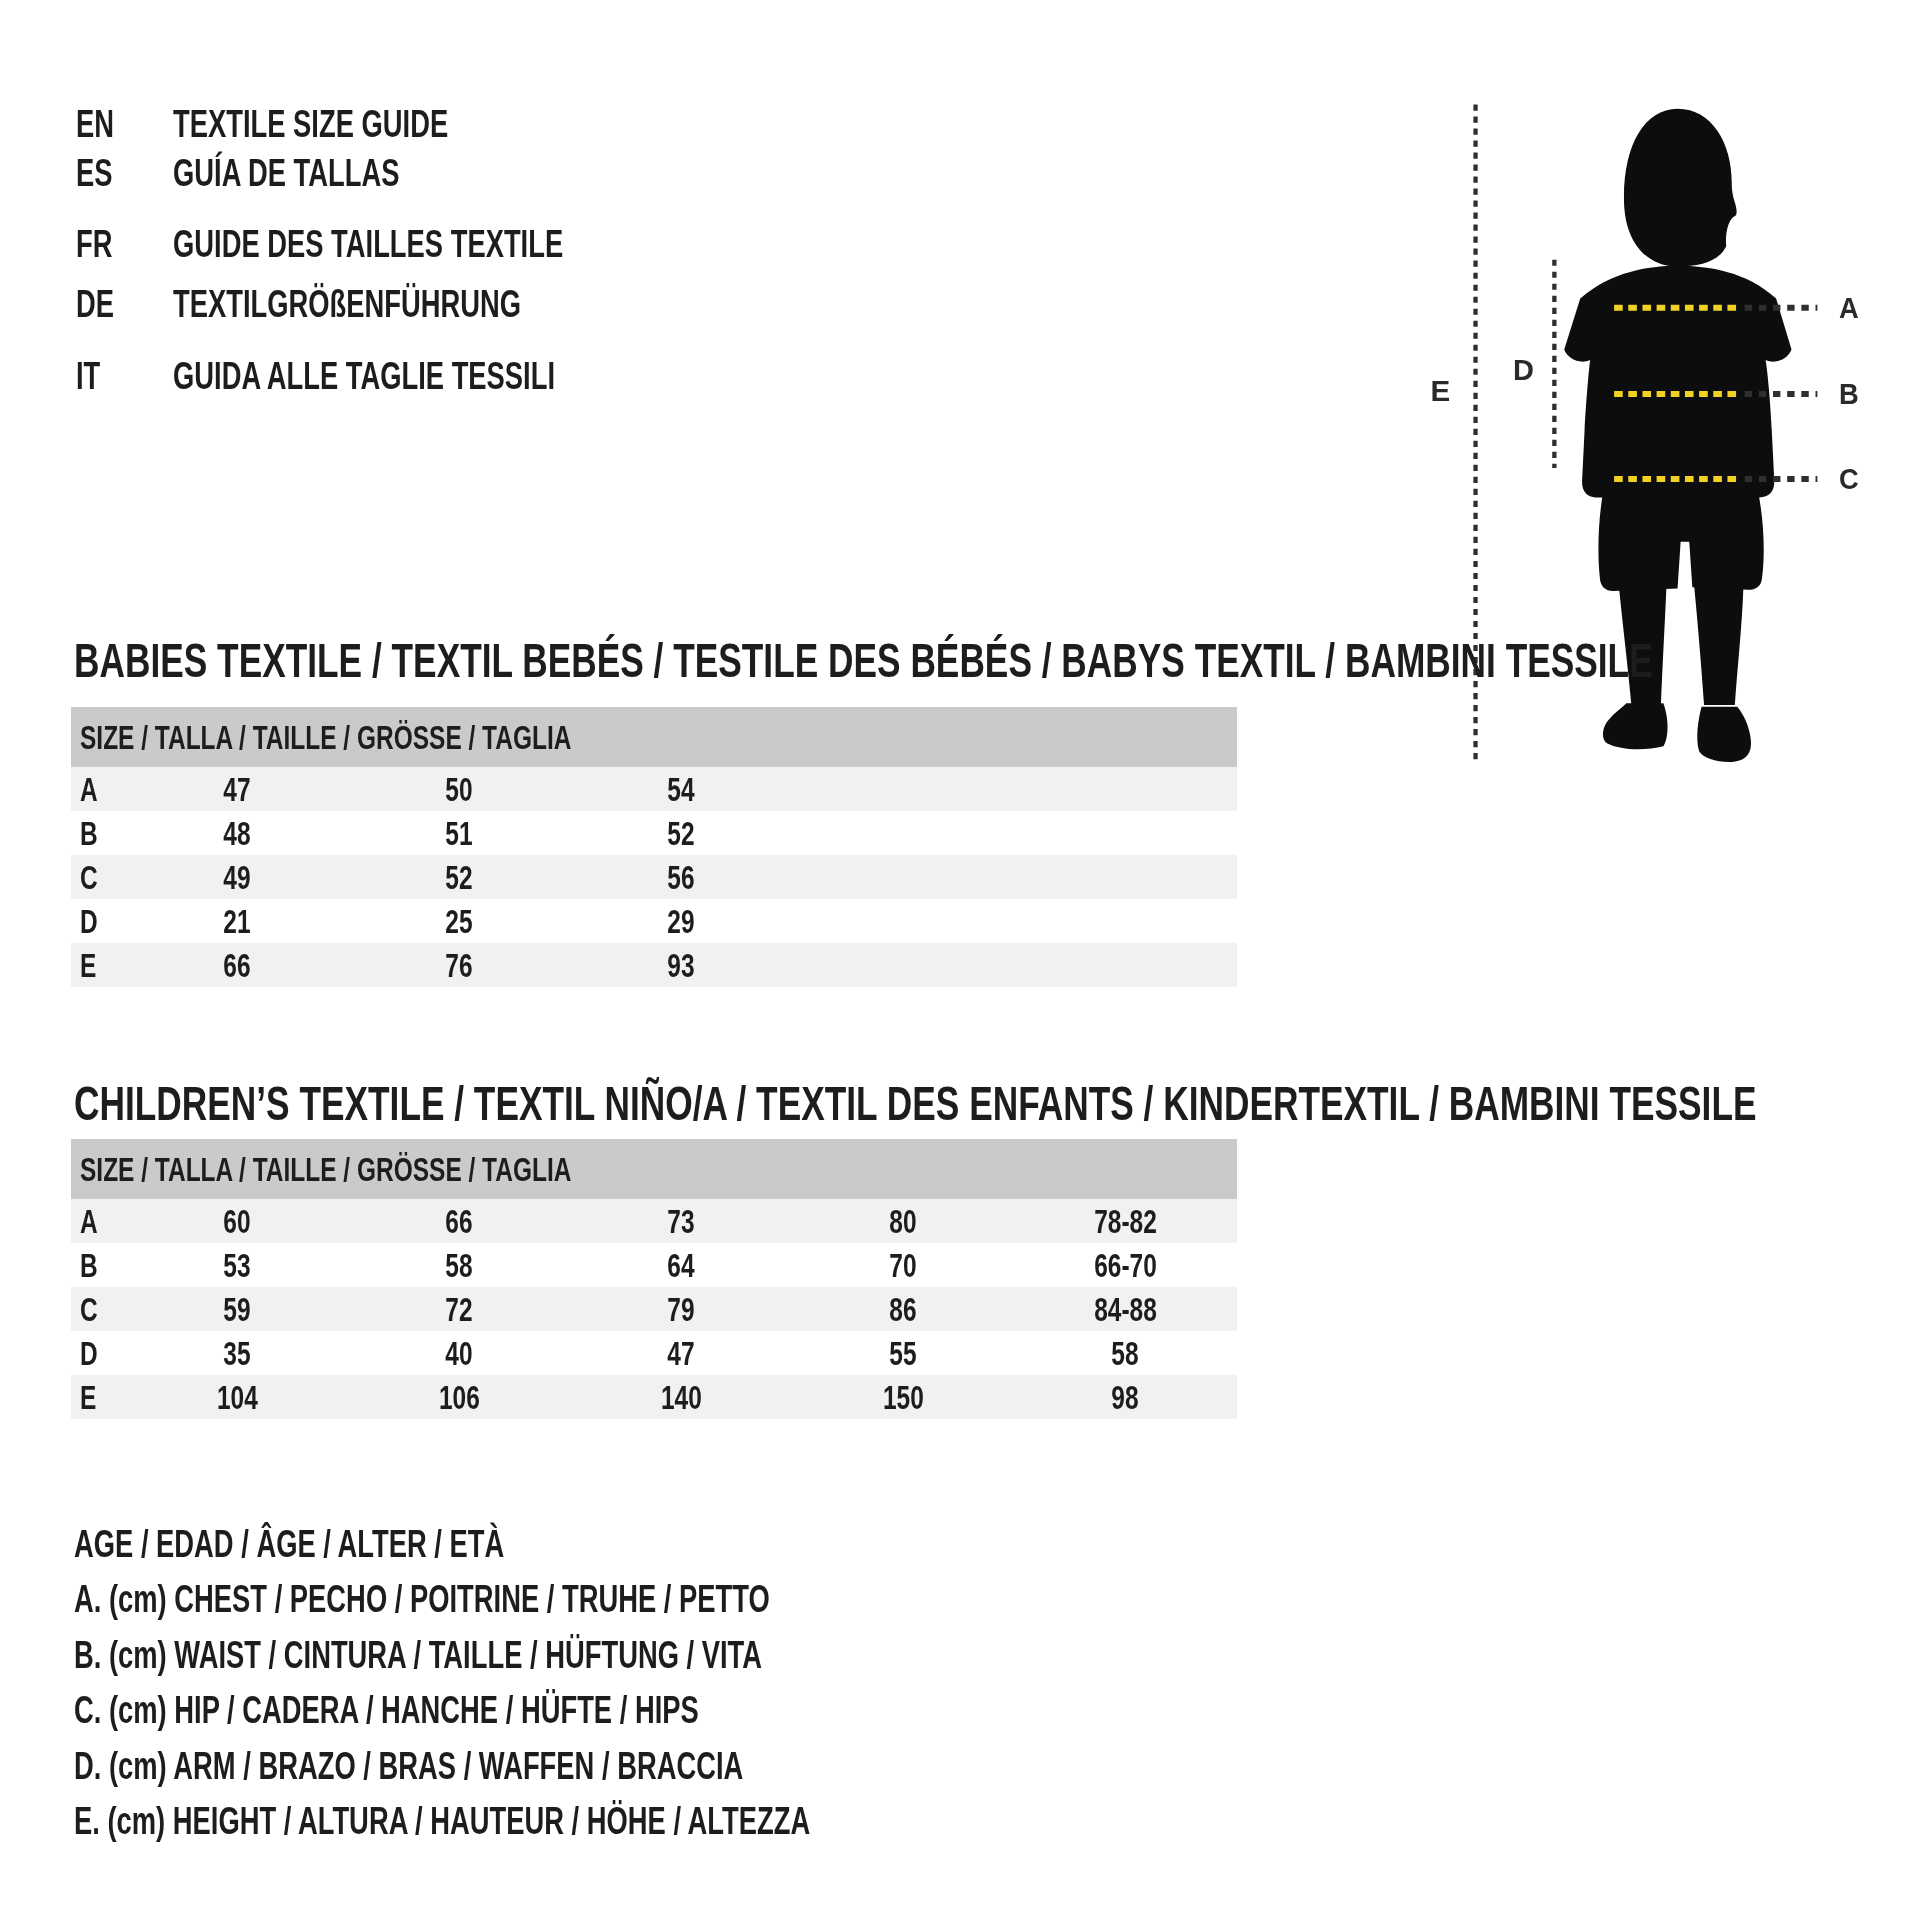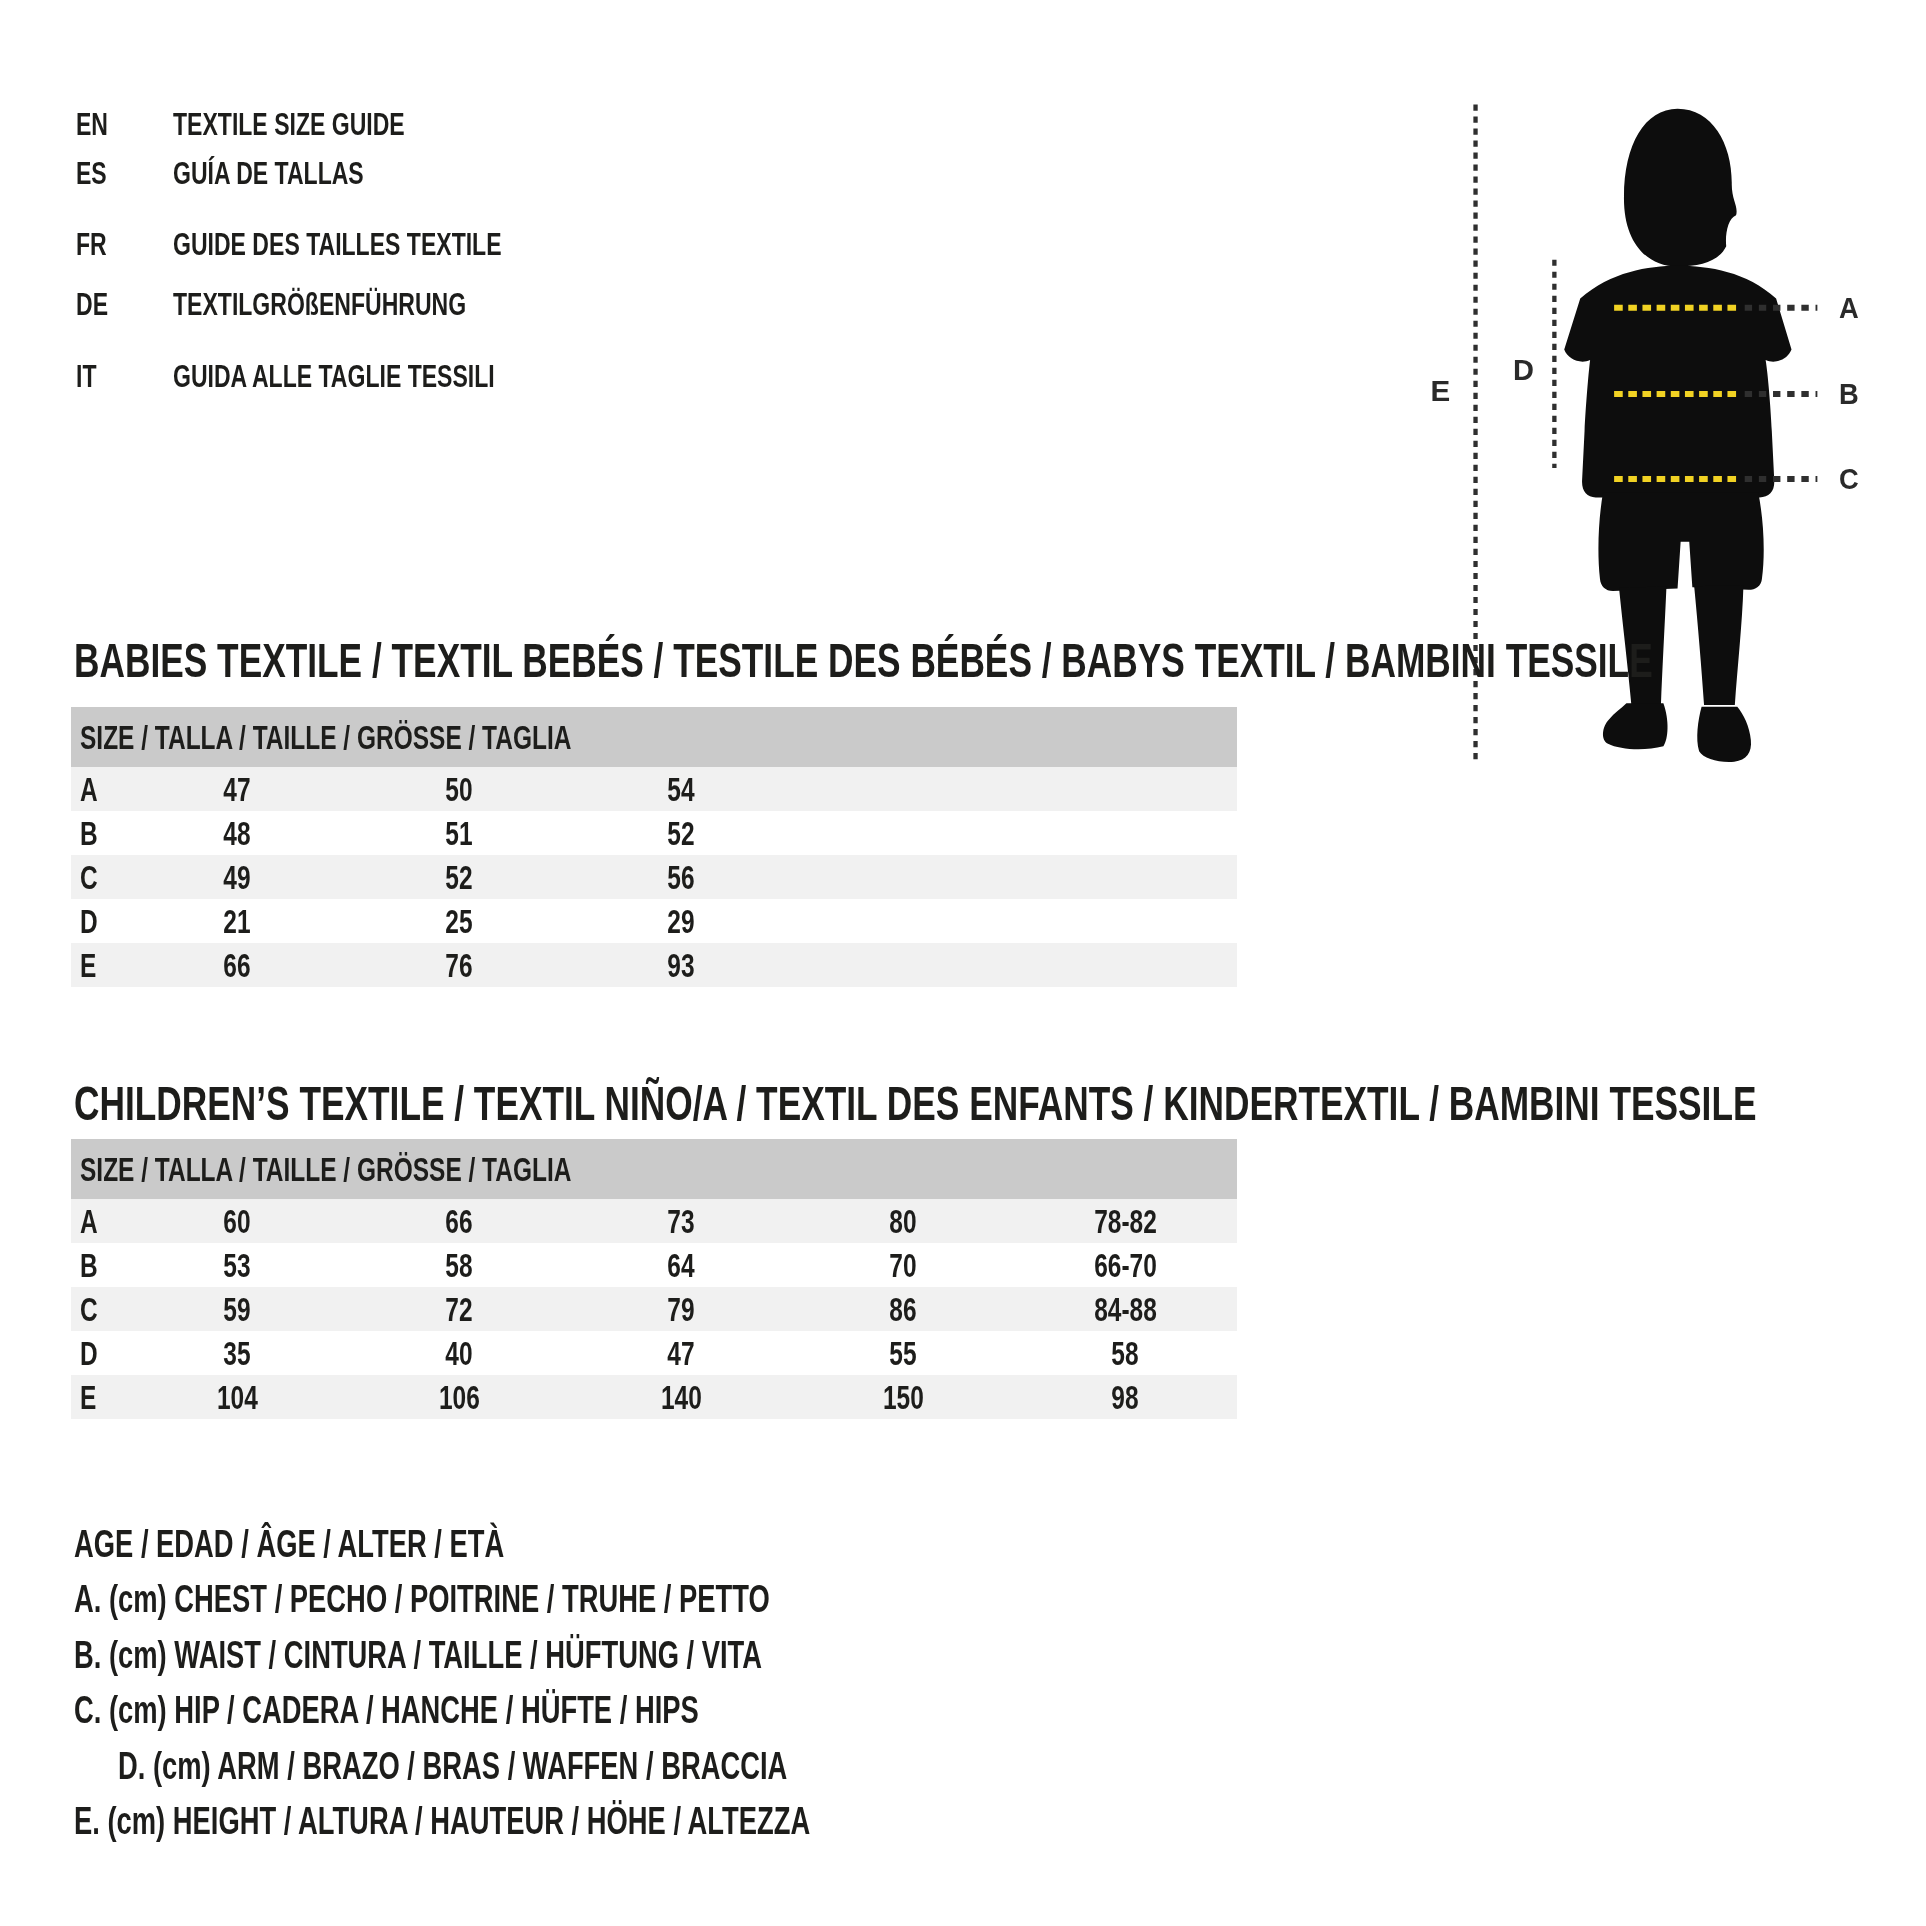--- a/index.html
+++ b/index.html
@@ -4,21 +4,21 @@
 <style>
   html,body{margin:0;padding:0;}
   body{
     width:1926px;height:1926px;position:relative;background:#ffffff;
     font-family:"Liberation Sans", sans-serif;color:#1d1d1b;overflow:hidden;
   }
   
   .cond{display:inline-block;transform:scaleX(0.72);transform-origin:0 50%;white-space:nowrap;font-weight:bold;}
   .cond-c{display:inline-block;transform:scaleX(0.72);transform-origin:50% 50%;white-space:nowrap;font-weight:bold;}
   
-  .lang-row{position:absolute;left:76px;height:44px;font-size:32px;display:flex;align-items:center;}
+  .lang-row{position:absolute;left:76px;height:44px;font-size:38px;display:flex;align-items:center;}
   .lang-code{display:inline-block;width:97px;}
   
   .section-title{position:absolute;left:74px;height:44px;font-size:49px;display:flex;align-items:center;}
   
   .size-table{position:absolute;left:71px;width:1166px;font-size:34px;}
   .bar{height:60px;background:#cacaca;display:flex;align-items:center;padding-left:8.6px;box-sizing:border-box;}
   .grid-b{display:grid;grid-template-columns:55px 222px 222px 222px auto;}
   .grid-c{display:grid;grid-template-columns:55px 222px 222px 222px 222px 222px auto;}
   .trow{height:44px;}
   .thead-row{height:47px;}
@@ -295,20 +295,20 @@
   </div>
   <div class="legend-row" style="top:1577px;">
     <span class="cond">A. (cm) CHEST / PECHO / POITRINE / TRUHE / PETTO</span>
   </div>
   <div class="legend-row" style="top:1633px;">
     <span class="cond">B. (cm) WAIST / CINTURA / TAILLE / HÜFTUNG / VITA</span>
   </div>
   <div class="legend-row" style="top:1688px;">
     <span class="cond">C. (cm) HIP / CADERA / HANCHE / HÜFTE / HIPS</span>
   </div>
-  <div class="legend-row" style="top:1744px;margin-left:44px;">
+  <div class="legend-row" style="top:1744px;">
     <span class="cond">D. (cm) ARM / BRAZO / BRAS / WAFFEN / BRACCIA</span>
   </div>
   <div class="legend-row" style="top:1799px;">
     <span class="cond">E. (cm) HEIGHT / ALTURA / HAUTEUR / HÖHE / ALTEZZA</span>
   </div>
 </div>
 
 
 </body></html>

